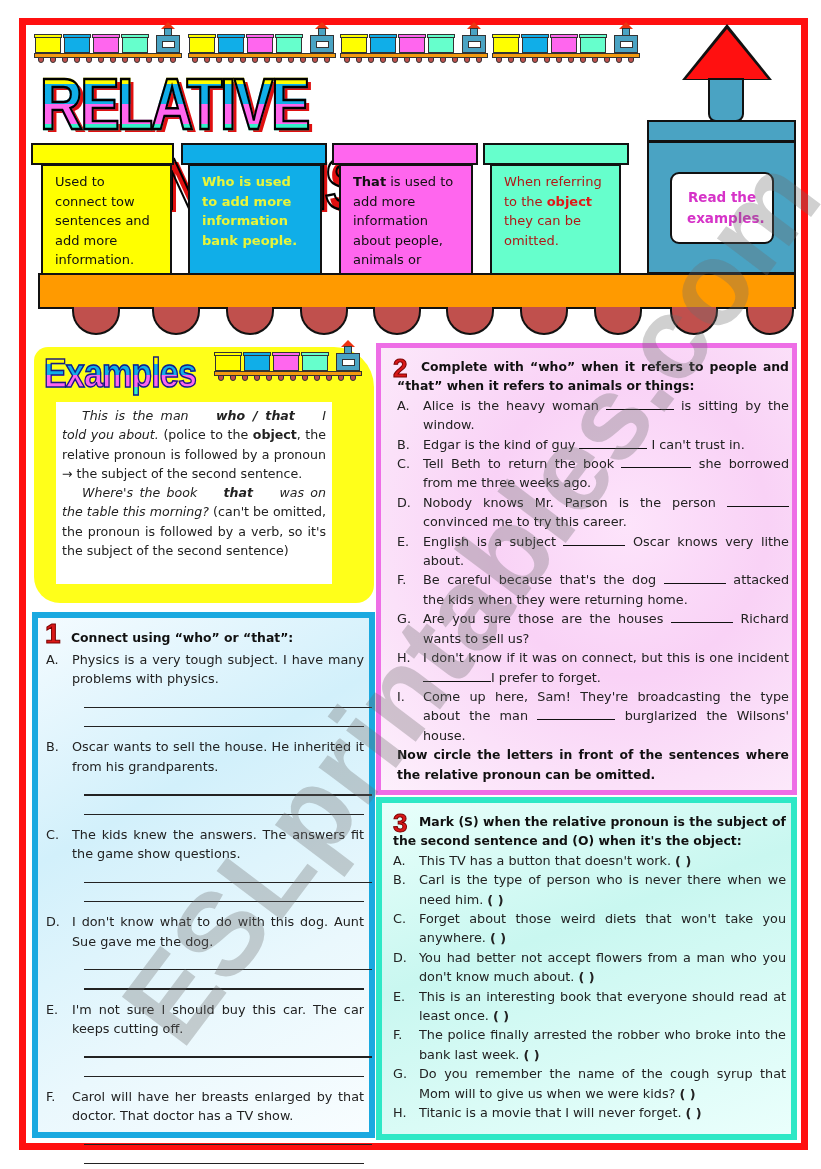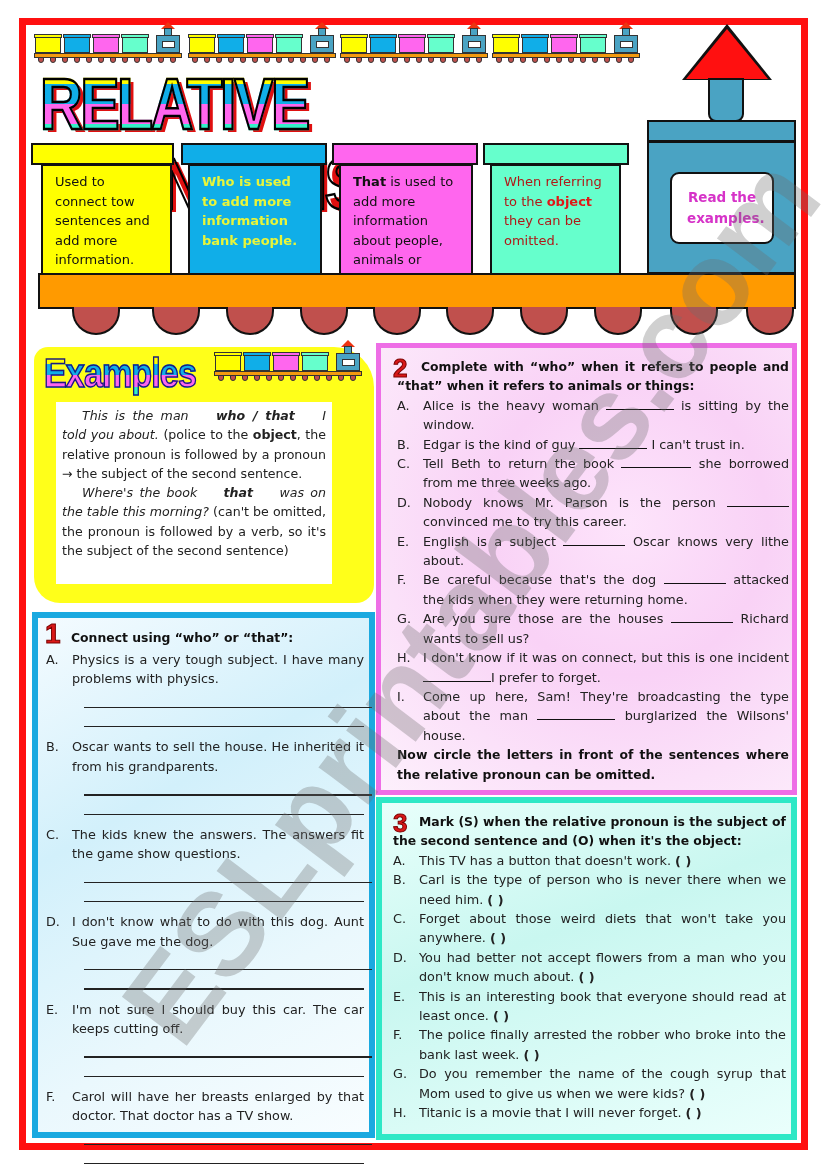--- a/index.html
+++ b/index.html
@@ -365,21 +365,21 @@
         <div class="item">
           <span class="lt">E.</span>
           <span class="tx"><span>This is an interesting book that everyone should read at least once.</span> <span class="paren">(  )</span></span>
         </div>
         <div class="item">
           <span class="lt">F.</span>
           <span class="tx"><span>The police finally arrested the robber who broke into the bank last week.</span> <span class="paren">(  )</span></span>
         </div>
         <div class="item">
           <span class="lt">G.</span>
-          <span class="tx"><span>Do you remember the name of the cough syrup that Mom used to give us when we were kids?</span> <span class="paren">(  )</span></span>
+          <span class="tx"><span>Do you remember the name of the cough syrup that Mom will to give us when we were kids?</span> <span class="paren">(  )</span></span>
         </div>
         <div class="item">
           <span class="lt">H.</span>
           <span class="tx"><span>Titanic is a movie that I will never forget.</span> <span class="paren">(  )</span></span>
         </div>
       </div>
   </div>
 </div>
 
 <div class="watermark">ESLprintables.com</div>

